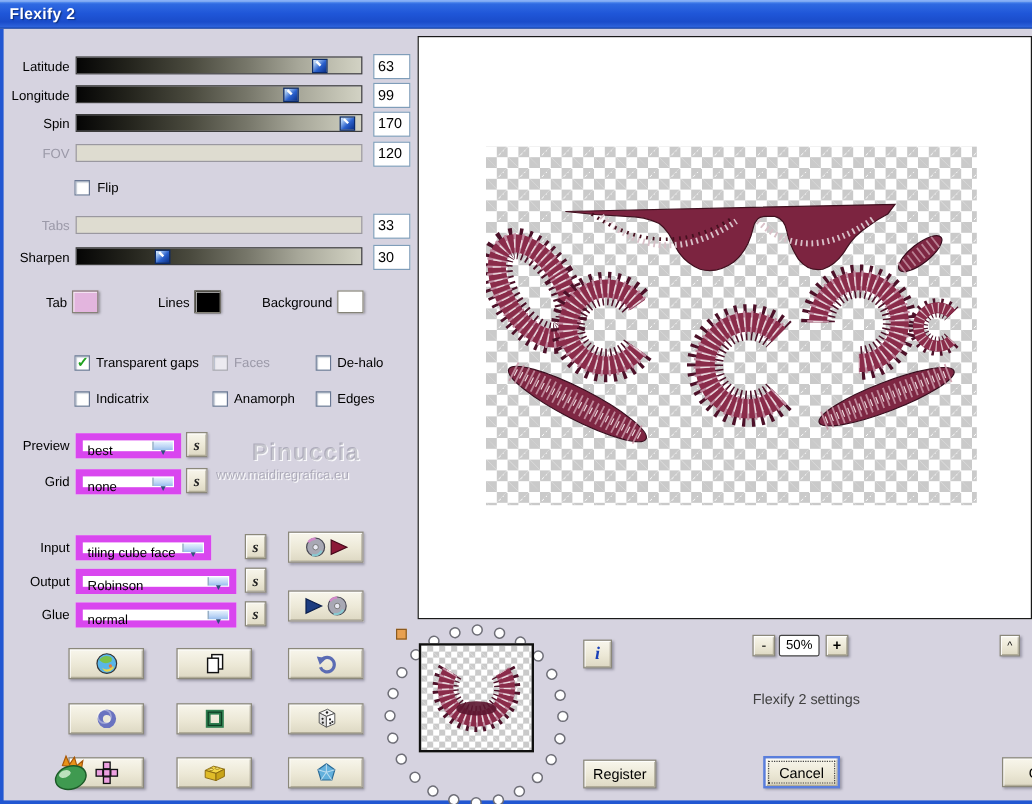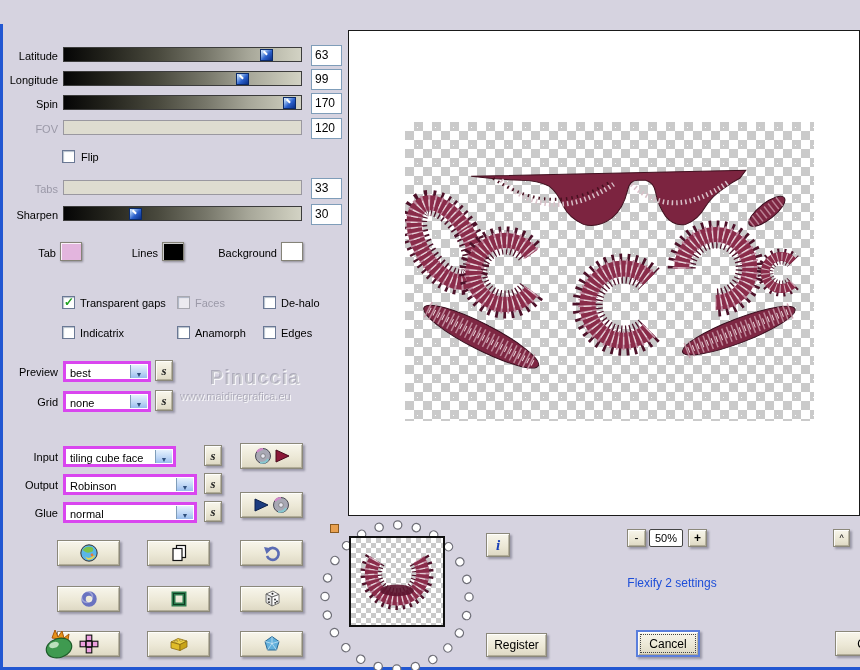--- a/index.html
+++ b/index.html
@@ -30,21 +30,21 @@
     font-size:12px;line-height:19px;padding-left:3px;color:#000;}
   
   .cb{position:absolute;width:13px;height:13px;background:#fff;border:1px solid #6a7894;box-sizing:border-box;
     box-shadow:inset 1px 1px 1px rgba(90,110,140,.45);}
   .cb.dis{background:#eceaf0;border-color:#a8a8b0;}
   .cb.checked::after{content:"\2713";position:absolute;left:1px;top:-2px;color:#1fa11f;font-size:12px;font-weight:bold;}
   
   .swatch{position:absolute;width:22px;height:19px;border:1px solid #858378;box-sizing:border-box;
     box-shadow:1px 1px 2px rgba(0,0,0,.35), inset 1px 1px 0 rgba(255,255,255,.8);}
   
-  .combo{position:absolute;height:21px;background:#fff;border:3px solid #d946ef;box-sizing:border-box;}
+  .combo{position:absolute;height:21px;background:#fff;border:6px solid #d946ef;box-sizing:border-box;}
   .combo .ctext{position:absolute;left:4px;top:3px;font-size:11px;color:#000;white-space:nowrap;}
   .combo .carrow{position:absolute;right:1px;top:1px;bottom:1px;width:16px;
     background:linear-gradient(180deg,#e6f2fe,#bcd5f5 60%,#98bdee);border-left:1px solid #7f9db9;
     text-align:center;color:#30507e;font-size:7px;line-height:19px;}
   
   .btn{position:absolute;background:linear-gradient(180deg,#f8f6ec 0%,#ece8d6 55%,#ddd8c3 100%);
     border:1px solid #8b887a;box-sizing:border-box;
     box-shadow:inset 1px 1px 0 rgba(255,255,255,.85), inset -1px -1px 0 rgba(125,120,100,.45), 1.5px 1.5px 2px rgba(40,40,60,.35);
     display:flex;align-items:center;justify-content:center;}
   .btn .sglyph{font-family:"Liberation Serif",serif;font-style:italic;font-weight:bold;font-size:13px;color:#222;}
@@ -65,27 +65,30 @@
     background-size:18px 18px;background-position:0 0,0 9px,9px -9px,-9px 0;}
   .checker.small{background-size:10px 10px;background-position:0 0,0 5px,5px -5px,-5px 0;}
   .art-zone{position:absolute;left:56px;top:91px;width:409px;height:299px;}
   
   .thumbbox{position:absolute;left:349px;top:536px;width:96px;height:91px;border:2px solid #101010;box-sizing:border-box;}
   
   .focus{border:2px solid #5a7edc;border-radius:0;}
   .focus .dots{position:absolute;left:2px;top:2px;right:2px;bottom:2px;border:1px dotted #444;}
   .zoombox{position:absolute;left:649px;top:529px;width:34px;height:18px;background:#fff;border:1px solid #444;
     border-radius:2px;box-sizing:border-box;text-align:center;font-size:11px;line-height:16px;}
-  .settings-label{position:absolute;left:591px;top:576px;width:162px;text-align:center;font-size:12px;color:#1d4ed8;}
+  .settings-label{position:absolute;left:591px;top:576px;width:162px;text-align:center;font-size:12px;color:#404040;}
 </style>
 </head>
 <body>
 
 <div id="window">
 
+  <div class="titlebar">
+    <span class="title">Flexify 2</span>
+  </div>
   <div class="edge-left"></div>
   <div class="edge-bottom"></div>
 
   <div class="lbl right" style="left:0;top:50px;width:58px;">Latitude</div>
   <div class="track" style="left:63px;top:47px;">
     <div class="thumb" style="left:196px;"></div>
   </div>
   <div class="valbox" style="left:311px;top:45px;">63</div>
 
   <div class="lbl right" style="left:0;top:74px;width:58px;">Longitude</div>

